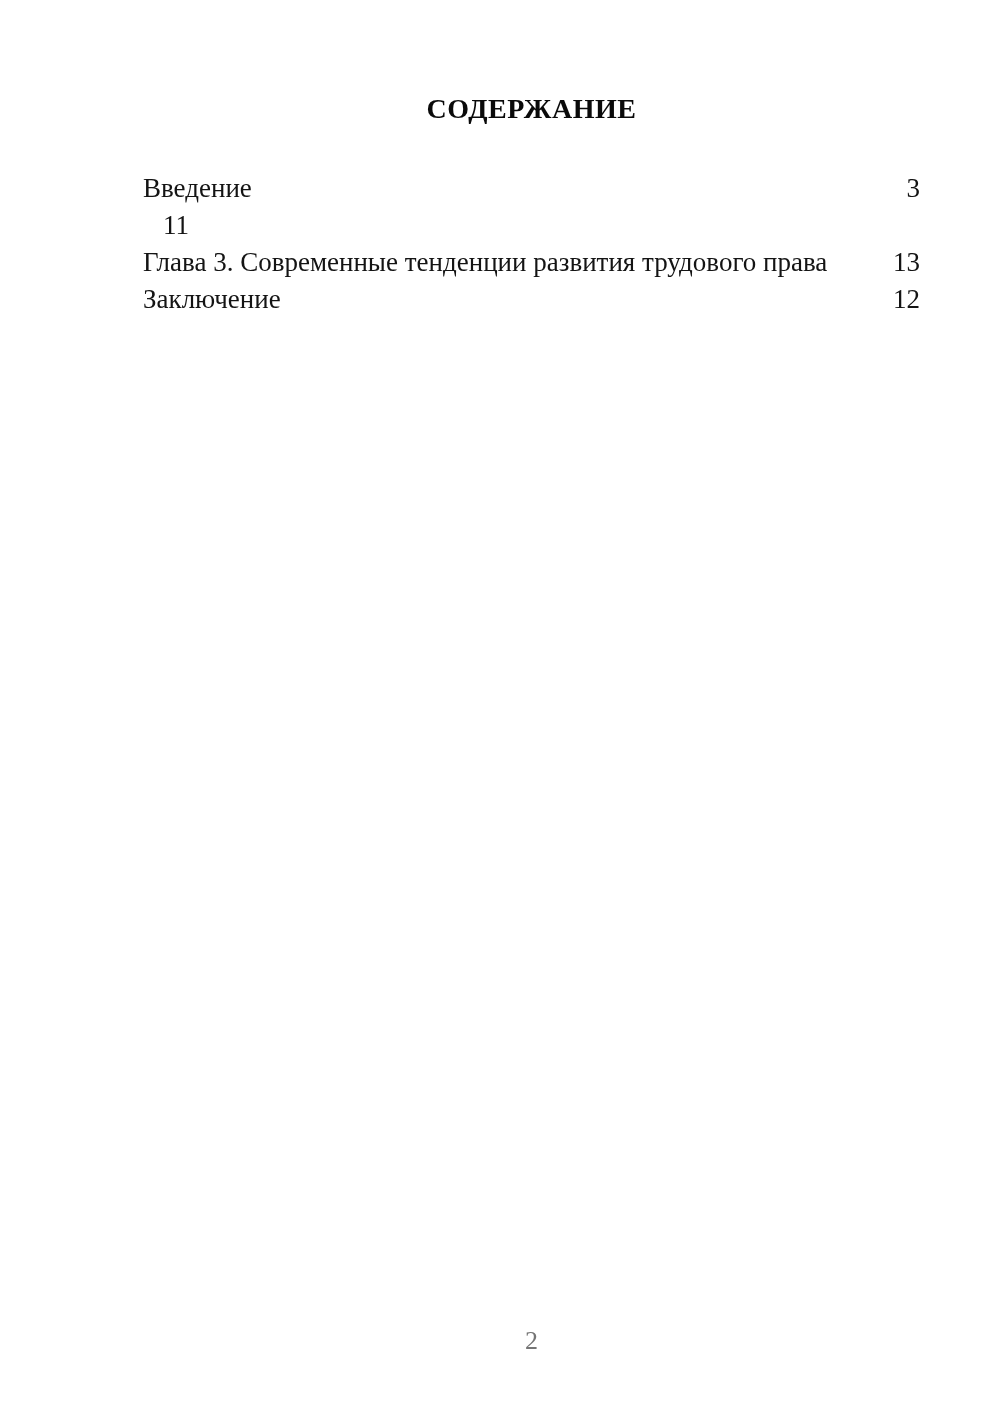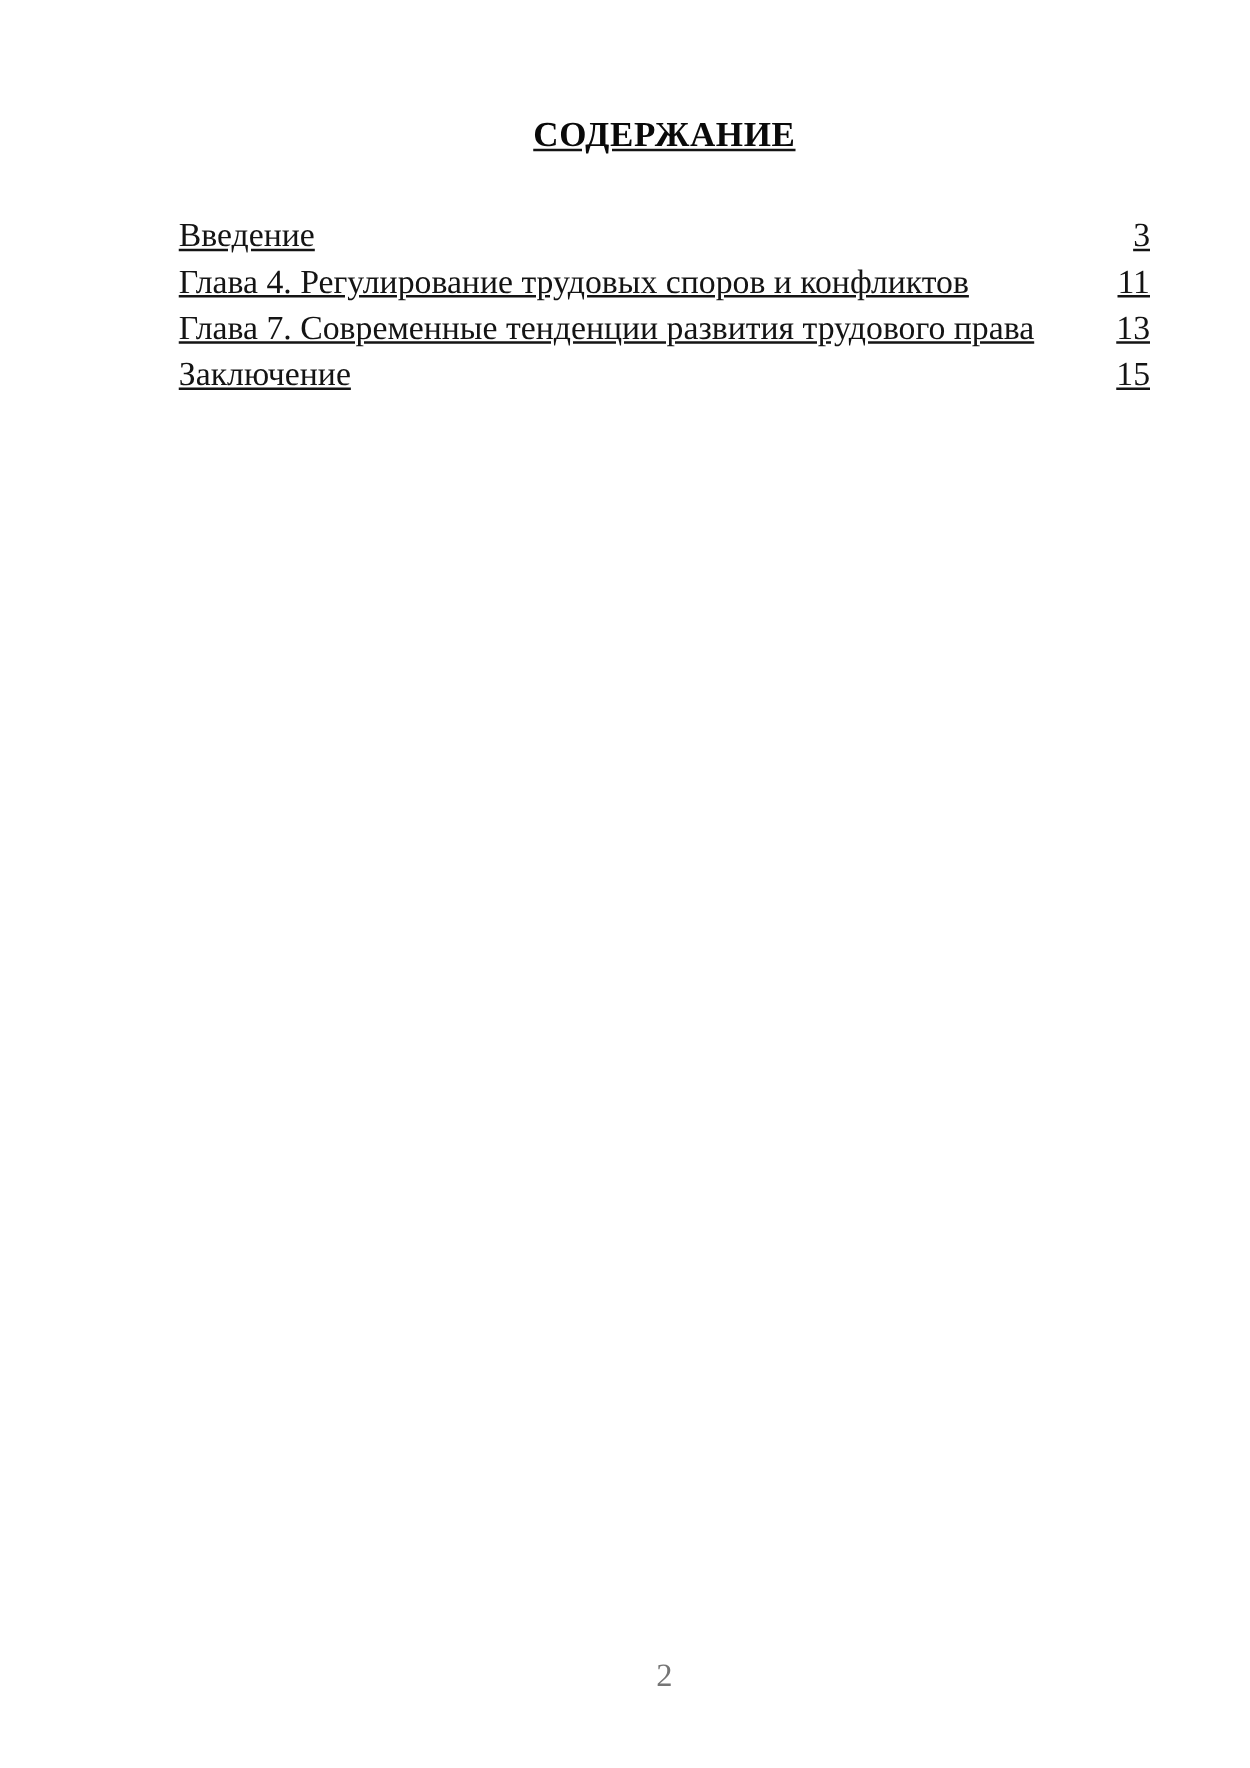--- a/index.html
+++ b/index.html
@@ -14,21 +14,20 @@
     background: #ffffff;
     font-family: "Liberation Serif", "DejaVu Serif", serif;
     color: #141414;
     overflow: hidden;
     margin: 0 auto;
     box-sizing: border-box;
   }
   .content {
     box-sizing: border-box;
     padding: 92px 80px 0 143px;
-    text-decoration: underline;
   }
   .doc-title {
     text-align: center;
     font-size: 28px;
     font-weight: bold;
     color: #0a0a0a;
     letter-spacing: 0.5px;
     line-height: 34px;
   }
   .toc-list {
@@ -70,31 +69,30 @@
     <div class="toc-list">
   <div class="toc-row">
     <span class="toc-label">Введение</span>
     <span class="toc-page">3</span>
   </div>
 
 
 
 
   <div class="toc-row">
-    <span class="toc-label">Глава 4. Регулирование трудовых споров и конфликтов</span>
     <span class="toc-page">11</span>
   </div>
 
   <div class="toc-row">
-    <span class="toc-label">Глава 7. Современные тенденции развития трудового права</span>
+    <span class="toc-label">Глава 3. Современные тенденции развития трудового права</span>
     <span class="toc-page">13</span>
   </div>
 
   <div class="toc-row">
     <span class="toc-label">Заключение</span>
-    <span class="toc-page">15</span>
+    <span class="toc-page">12</span>
   </div>
 
 </div>
   </div>
 
   <div class="page-number">2</div>
 </div>
 
 </body></html>

